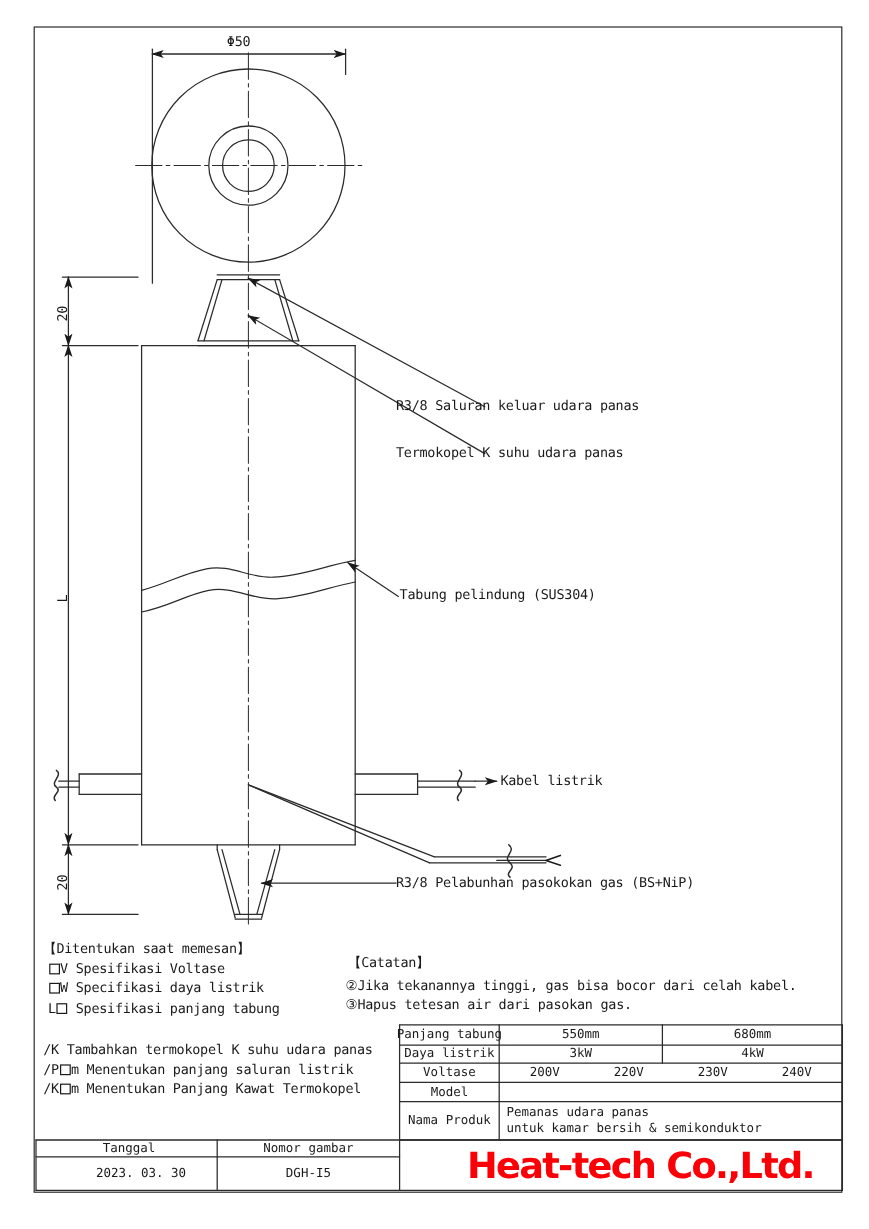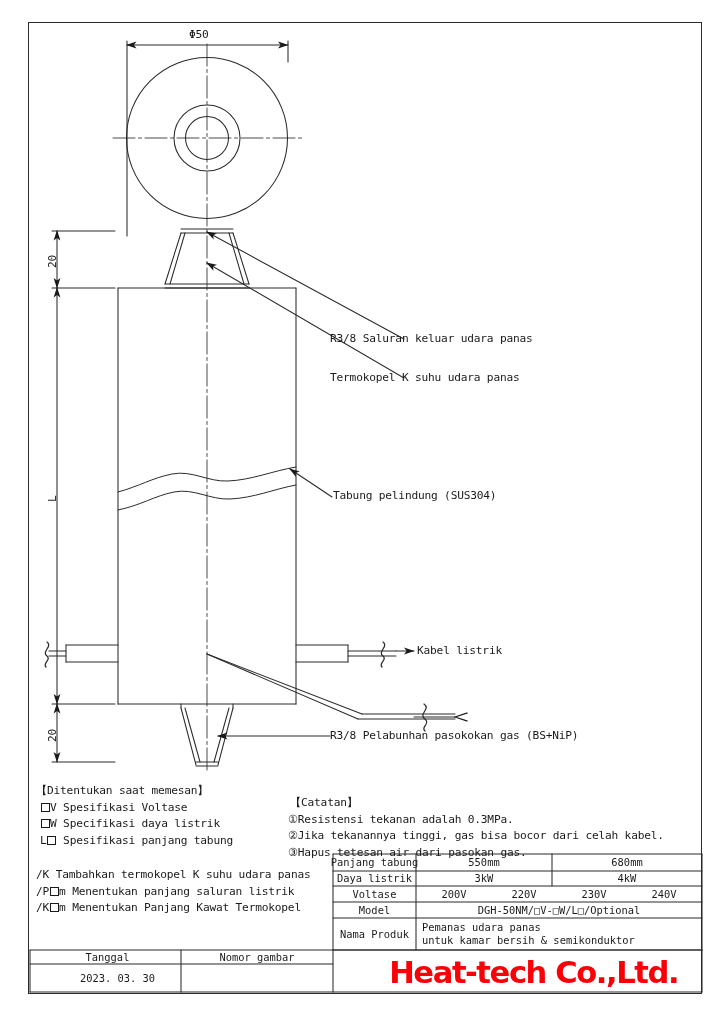--- a/index.html
+++ b/index.html
@@ -168,44 +168,43 @@
   </div>
 
   <div style="position:absolute;left:36px;top:866px;">
     <div class="txt f11" style="position:relative;left:0;top:2px;"><span>/K</span> <span>Tambahkan termokopel K suhu udara panas</span></div>
     <div class="txt f11" style="position:relative;left:0;top:4px;"><span>/P</span><span class="sq"></span><span>m</span> <span>Menentukan panjang saluran listrik</span></div>
     <div class="txt f11" style="position:relative;left:0;top:6px;"><span>/K</span><span class="sq"></span><span>m</span> <span>Menentukan Panjang Kawat Termokopel</span></div>
   </div>
 
   <div style="position:absolute;left:290px;top:784px;">
     <div class="txt f11" style="position:relative;left:0;top:0;margin-top:12px;">【Catatan】</div>
-    <div class="txt f11" style="position:relative;left:-2px;top:2px;">①Resistensi tekanan adalah 0.3MPa.</div>
     <div class="txt f11" style="position:relative;left:-2px;top:4px;">②Jika tekanannya tinggi, gas bisa bocor dari celah kabel.</div>
     <div class="txt f11" style="position:relative;left:-2px;top:6px;">③Hapus tetesan air dari pasokan gas.</div>
   </div>
 
   <div class="tblcell f9" style="left:333px;top:854px;width:83px;height:17px;">Panjang tabung</div>
   <div class="tblcell" style="left:416px;top:854px;width:136px;height:17px;">550mm</div>
   <div class="tblcell" style="left:552px;top:854px;width:150px;height:17px;">680mm</div>
 
   <div class="tblcell f9" style="left:333px;top:871px;width:83px;height:15px;">Daya listrik</div>
   <div class="tblcell" style="left:416px;top:871px;width:136px;height:15px;">3kW</div>
   <div class="tblcell" style="left:552px;top:871px;width:150px;height:15px;">4kW</div>
 
   <div class="tblcell" style="left:333px;top:886px;width:83px;height:16px;">Voltase</div>
   <div class="tblcell" style="left:419px;top:886px;width:70px;height:16px;">200V</div>
   <div class="tblcell" style="left:489px;top:886px;width:70px;height:16px;">220V</div>
   <div class="tblcell" style="left:559px;top:886px;width:70px;height:16px;">230V</div>
   <div class="tblcell" style="left:629px;top:886px;width:70px;height:16px;">240V</div>
 
   <div class="tblcell" style="left:333px;top:902px;width:83px;height:16px;">Model</div>
-  <div class="tblcell" style="left:416px;top:902px;width:286px;height:16px;">DGH-50NM/□V-□W/L□/Optional</div>
 
   <div class="tblcell f9" style="left:333px;top:918px;width:83px;height:32px;">Nama Produk</div>
   <div class="tblcell" style="left:422px;top:918px;width:280px;height:32px;justify-content:flex-start;text-align:left;">Pemanas udara panas
 untuk kamar bersih &amp; semikonduktor</div>
 
   <div class="tblcell f8" style="left:30px;top:950px;width:155px;height:14px;">Tanggal</div>
   <div class="tblcell f8" style="left:181px;top:950px;width:152px;height:14px;">Nomor gambar</div>
   <div class="tblcell" style="left:30px;top:964px;width:151px;height:28px;padding-left:24px;">2023. 03. 30</div>
+  <div class="tblcell" style="left:181px;top:964px;width:152px;height:28px;">DGH-I5</div>
   <div class="logo" style="left: 392px; top: 955px; color: rgb(251, 0, 7);">Heat-tech Co.,Ltd.</div>
 
 </div>
 
 </body></html>

